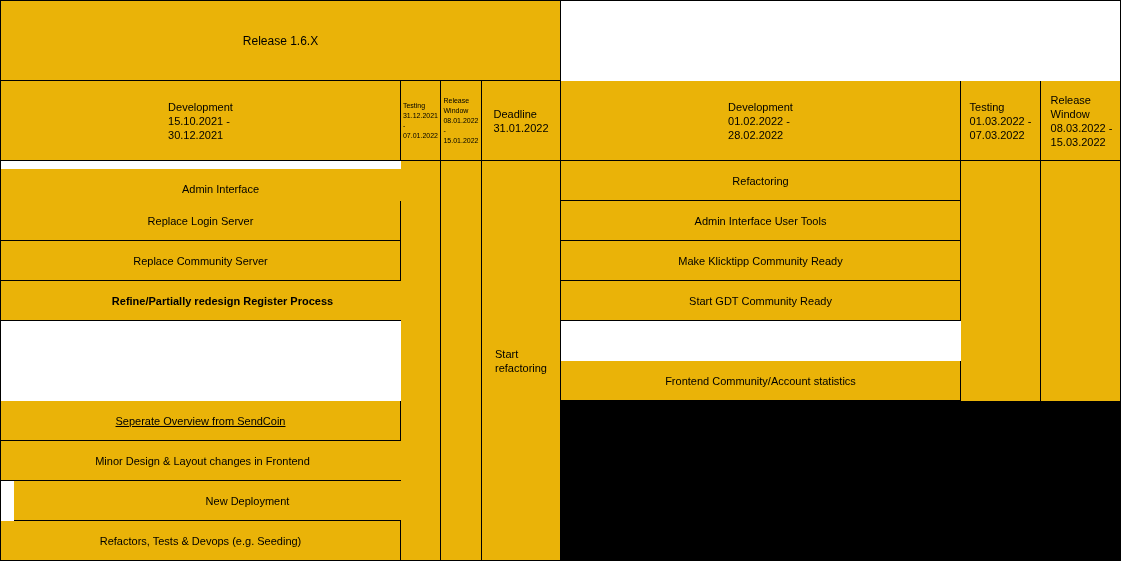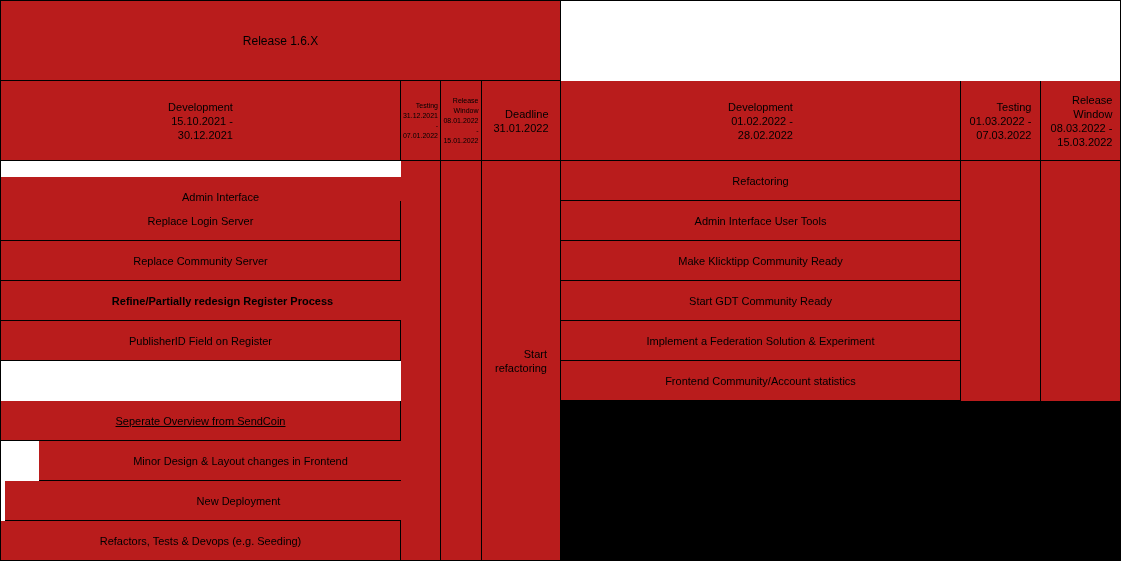--- a/index.html
+++ b/index.html
@@ -12,25 +12,25 @@
     border: 1px solid #000000;
     overflow: hidden;
     font-family: "Liberation Sans", sans-serif;
     color: #000000;
   }
   .cell {
     position: absolute;
     display: flex;
     align-items: center;
     justify-content: center;
-    text-align: right;
+    text-align: left;
     white-space: pre-line;
     font-size: 11px;
     line-height: 14px;
-    background: #b91c1c;
+    background: #eab308;
   }
   .br { border-right: 1px solid #000000; }
   .bb { border-bottom: 1px solid #000000; }
   .title { font-size: 12px; }
   .small { font-size: 7px; line-height: 10px; }
   .black-block { position: absolute; background: #000000; }
 </style>
 </head>
 <body>
 
@@ -57,40 +57,38 @@
 01.02.2022 -
 28.02.2022</div>
   <div class="cell br bb" style="left:960px; top:80px; width:80px; height:80px;">Testing
 01.03.2022 -
 07.03.2022</div>
   <div class="cell bb" style="left:1040px; top:80px; width:81px; height:80px;">Release
 Window
 08.03.2022 -
 15.03.2022</div>
 
-  <div class="cell br bb" style="left:0; top:176px; width:440px; height:40px;">Admin Interface</div>
+  <div class="cell br bb" style="left:0; top:168px; width:440px; height:40px;">Admin Interface</div>
   <div class="cell br bb" style="left:0; top:200px; width:400px; height:40px;">Replace Login Server</div>
   <div class="cell br bb" style="left:0; top:240px; width:400px; height:40px;">Replace Community Server</div>
   <div class="cell br bb" style="left:0; top:280px; width:444px; height:40px;font-weight:bold;">Refine/Partially redesign Register Process</div>
-  <div class="cell br bb" style="left:0; top:320px; width:400px; height:40px;">PublisherID Field on Register</div>
   <div class="cell br bb" style="left:0; top:400px; width:400px; height:40px;text-decoration:underline;">Seperate Overview from SendCoin</div>
-  <div class="cell br bb" style="left:0; top:440px; width:404px; height:40px;margin-left:38px;">Minor Design &amp; Layout changes in Frontend</div>
-  <div class="cell br bb" style="left:4px; top:480px; width:468px; height:40px;">New Deployment</div>
+  <div class="cell br bb" style="left:0; top:440px; width:404px; height:40px;">Minor Design &amp; Layout changes in Frontend</div>
+  <div class="cell br bb" style="left:13px; top:480px; width:468px; height:40px;">New Deployment</div>
   <div class="cell br" style="left:0; top:520px; width:400px; height:39px;">Refactors, Tests &amp; Devops (e.g. Seeding)</div>
 
   <div class="cell br" style="left:400px; top:160px; width:40px; height:399px;"></div>
   <div class="cell br" style="left:440px; top:160px; width:41px; height:399px;"></div>
   <div class="cell br" style="left:481px; top:160px; width:79px; height:399px;">Start
 refactoring</div>
 
   <div class="cell br bb" style="left:560px; top:160px; width:400px; height:40px;">Refactoring</div>
   <div class="cell br bb" style="left:560px; top:240px; width:400px; height:40px;">Make Klicktipp Community Ready</div>
   <div class="cell br bb" style="left:560px; top:200px; width:400px; height:40px;">Admin Interface User Tools</div>
   <div class="cell br bb" style="left:560px; top:280px; width:400px; height:40px;">Start GDT Community Ready</div>
-  <div class="cell br bb" style="left:560px; top:320px; width:400px; height:40px;">Implement a Federation Solution &amp; Experiment</div>
   <div class="cell br bb" style="left:560px; top:360px; width:400px; height:40px;">Frontend Community/Account statistics</div>
 
   <div class="cell br" style="left:960px; top:160px; width:80px; height:240px;"></div>
   <div class="cell" style="left:1040px; top:160px; width:81px; height:240px;"></div>
 
   <div class="black-block" style="left:560px; top:400px; width:561px; height:161px;"></div>
 
 </div>
 
 </body></html>

